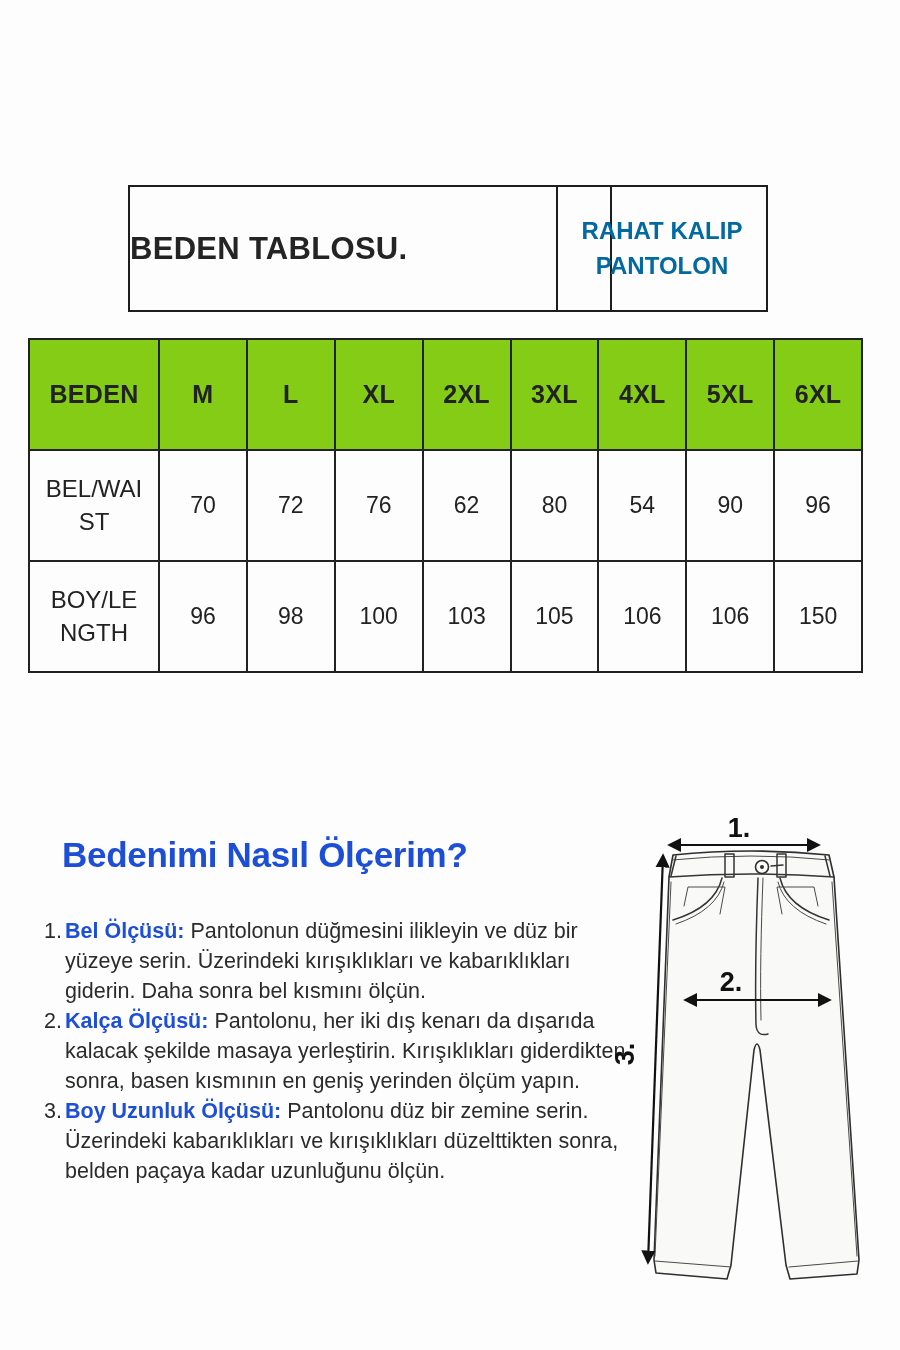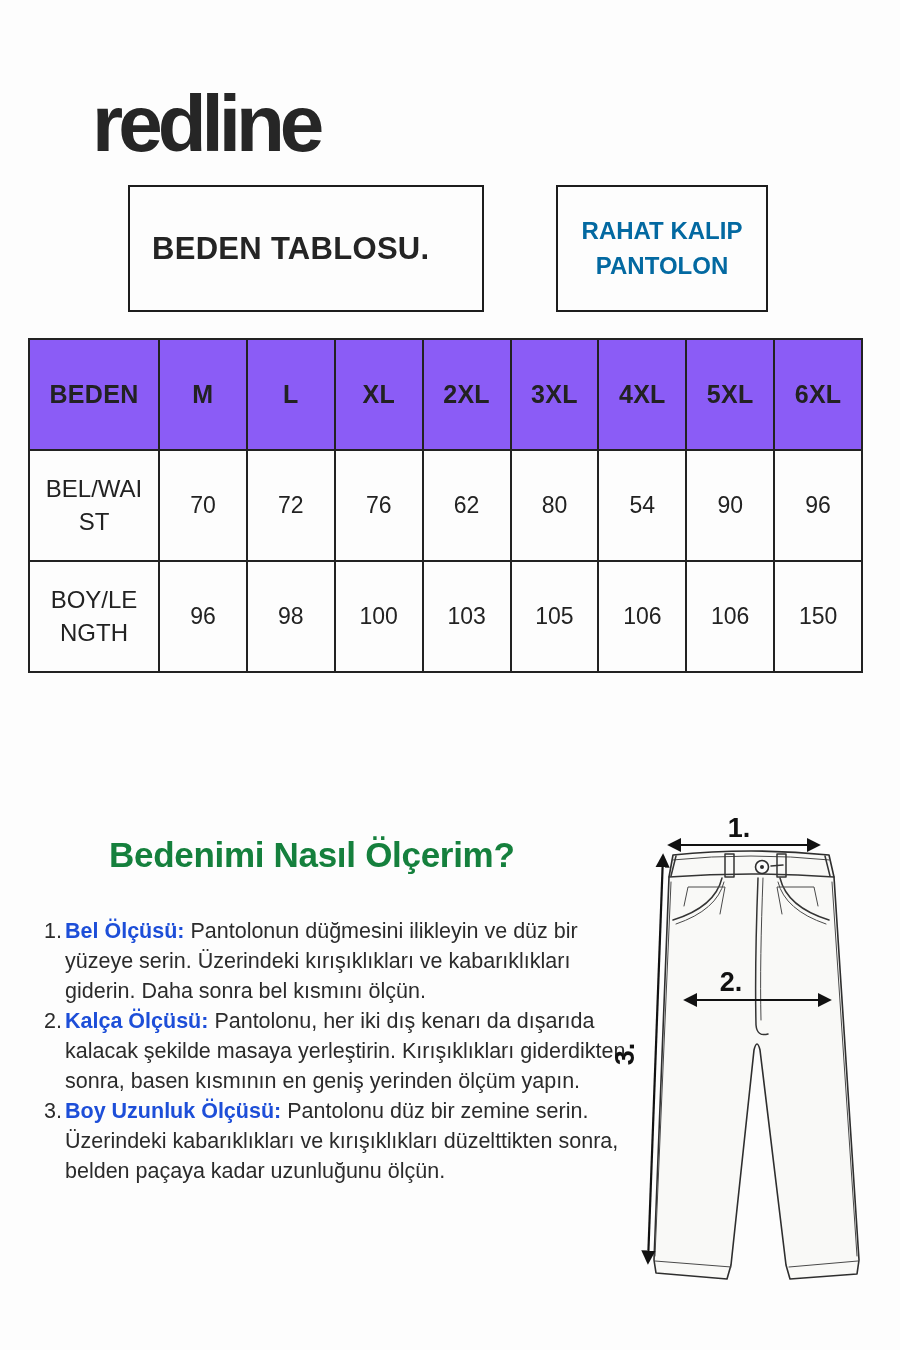--- a/index.html
+++ b/index.html
@@ -8,49 +8,49 @@
     background:#fdfdfd;color:#1e1e1e;
     font-family:"Liberation Sans",sans-serif;
   }
   
   .logo{
     position:absolute;left:92px;top:84px;
     font-size:80px;line-height:80px;font-weight:bold;letter-spacing:-5px;color:#262626;
   }
   
   .title-box{
-    position:absolute;left:128px;top:185px;width:356px;height:127px;
+    position:absolute;left:128px;top:185px;width:484px;height:127px;
     border:2px solid #1d1d1d;box-sizing:border-box;
-    display:flex;align-items:center;padding-left:22px;
+    display:flex;align-items:center;
     font-size:31px;font-weight:bold;letter-spacing:.3px;color:#242424;
   }
   .fit-box{
     position:absolute;left:556px;top:185px;width:212px;height:127px;
     border:2px solid #1d1d1d;box-sizing:border-box;
     display:flex;align-items:center;justify-content:center;text-align:center;
     font-size:24px;font-weight:bold;line-height:1.45;white-space:pre-line;color:#0369a1;
   }
   
   .size-table{
     position:absolute;left:28px;top:338px;width:835px;
     border-collapse:collapse;table-layout:fixed;
   }
   .size-table th,.size-table td{
     border:2px solid #222;height:111px;text-align:center;vertical-align:middle;
     padding:0 6px;box-sizing:border-box;color:#222;
   }
-  .size-table .shaded{background:#8b5cf6;margin-left:48px;}
+  .size-table .shaded{background:#84cc16;margin-left:48px;}
   .size-table th{font-size:25px;font-weight:bold;letter-spacing:.3px;}
   .rowlabel{font-size:24px;font-weight:normal;white-space:pre-line;line-height:1.35;border-radius:11px;}
   .val{font-size:23px;font-weight:normal;}
   tr.boldrow .rowlabel,tr.boldrow .val{font-weight:bold;}
   
   .guide-heading{
     position:absolute;left:62px;top:834px;
-    font-size:35px;line-height:42px;font-weight:bold;letter-spacing:-.3px;color:#15803d;margin-left:47px;
+    font-size:35px;line-height:42px;font-weight:bold;letter-spacing:-.3px;color:#1d4ed8;
   }
   .steps{position:absolute;left:44px;top:916px;width:590px;}
   .step{display:flex;}
   .step .num{flex:0 0 21px;font-size:21.5px;line-height:30px;color:#2b2b2b;}
   .step p{margin:0;font-size:21.5px;line-height:30px;color:#2b2b2b;}
   .step b{color:#1d4ed8;}
   
   .pants{position:absolute;left:612px;top:810px;}
   .pants .body{fill:#f9f9f7;stroke:#2e2e2e;stroke-width:1.6;stroke-linejoin:round;}
   .pants .ln{fill:none;stroke:#343434;stroke-width:1.5;stroke-linecap:round;stroke-linejoin:round;}
@@ -58,21 +58,20 @@
   .pants .arrow{fill:none;stroke:#111;stroke-width:2.2;}
   .pants text{font-family:"Liberation Sans",sans-serif;font-size:27px;font-weight:600;fill:#111;}
   .pants .btn{fill:#fdfdfd;stroke:#2e2e2e;stroke-width:1.6;}
   .pants .dot{fill:#2e2e2e;stroke:none;}
 </style>
 </head>
 <body>
 
 <div class="page">
 
-  <div class="logo">redline</div>
 
   <div class="title-box">
     <span>BEDEN TABLOSU.</span>
   </div>
 
   <div class="fit-box">
     <span>RAHAT KALIP
 PANTOLON</span>
   </div>
 

